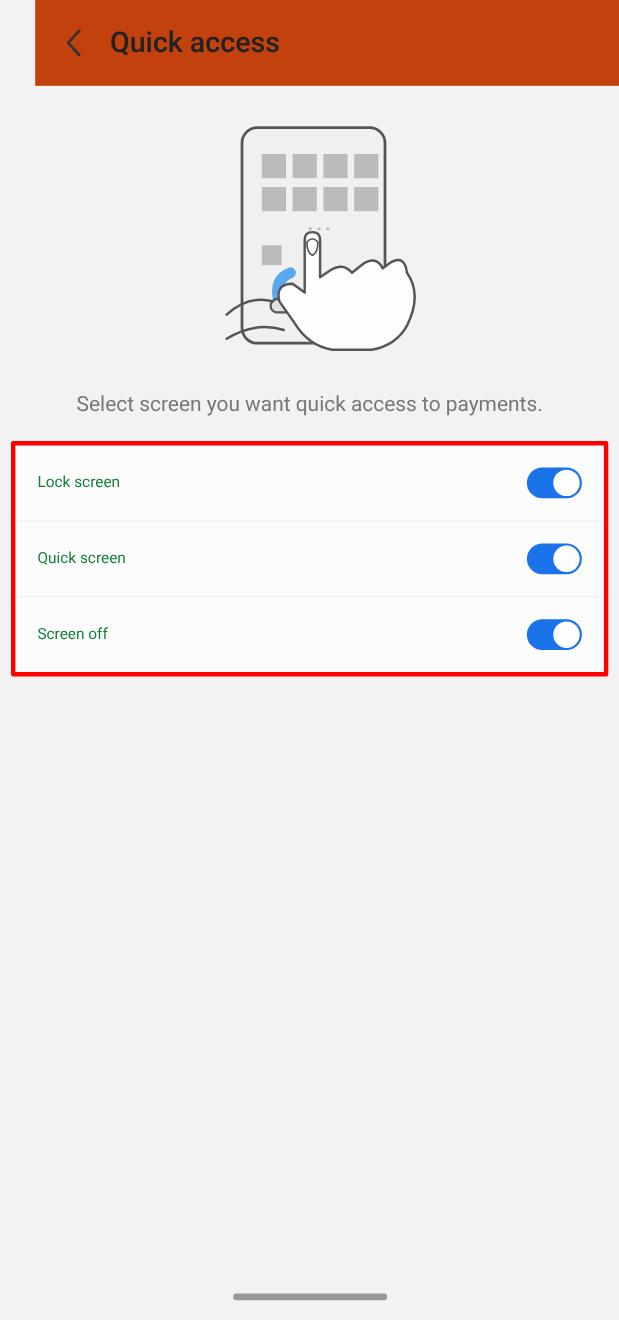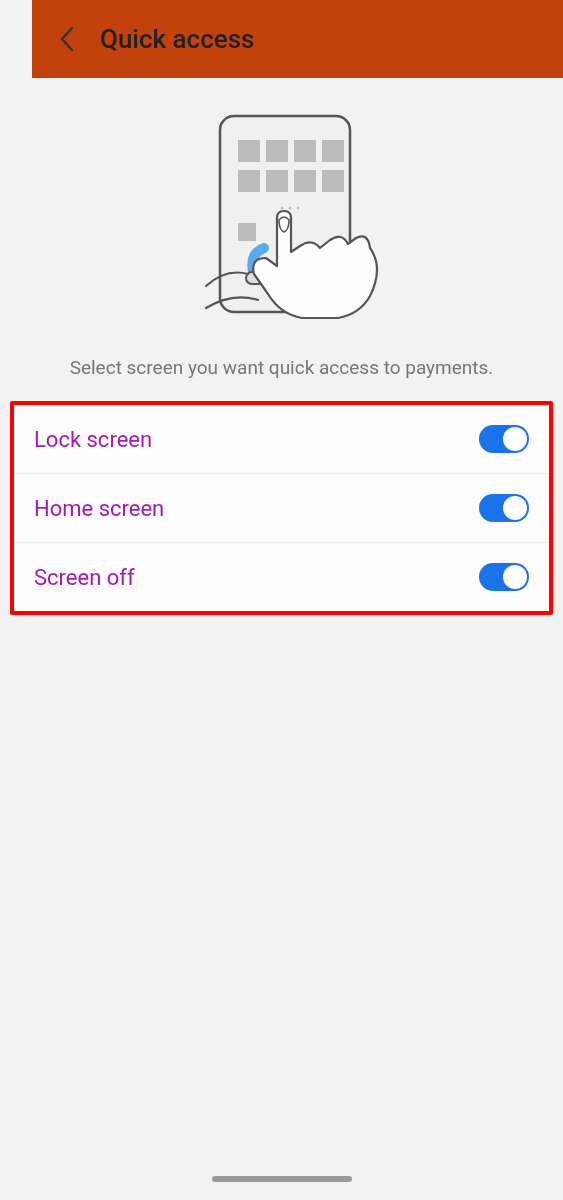--- a/index.html
+++ b/index.html
@@ -61,22 +61,22 @@
     display: flex;
     align-items: center;
     justify-content: space-between;
     padding: 20px 20px;
     border-bottom: 1px solid #eee;
   }
   .option-row:last-child {
     border-bottom: none;
   }
   .option-label {
-    font-size: 22px;
-    color: #a21caf;
+    font-size: 14px;
+    color: #15803d;
   }
   .toggle {
     width: 50px;
     height: 28px;
     background: #1a73e8;
     border-radius: 14px;
     position: relative;
     display: inline-block;
     flex-shrink: 0;
   }
@@ -165,21 +165,21 @@
 </div>
 
 <div class="description">Select screen you want quick access to payments.</div>
 
 <div class="options-panel">
   <div class="option-row">
     <span class="option-label">Lock screen</span>
     <span class="toggle"></span>
   </div>
   <div class="option-row">
-    <span class="option-label">Home screen</span>
+    <span class="option-label">Quick screen</span>
     <span class="toggle"></span>
   </div>
   <div class="option-row">
     <span class="option-label">Screen off</span>
     <span class="toggle"></span>
   </div>
 </div>
 
 <div class="nav-bar"></div>
 

